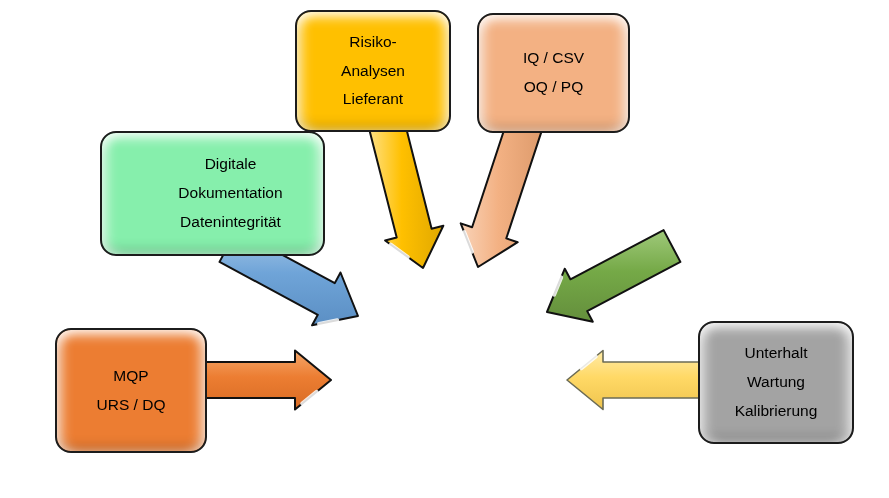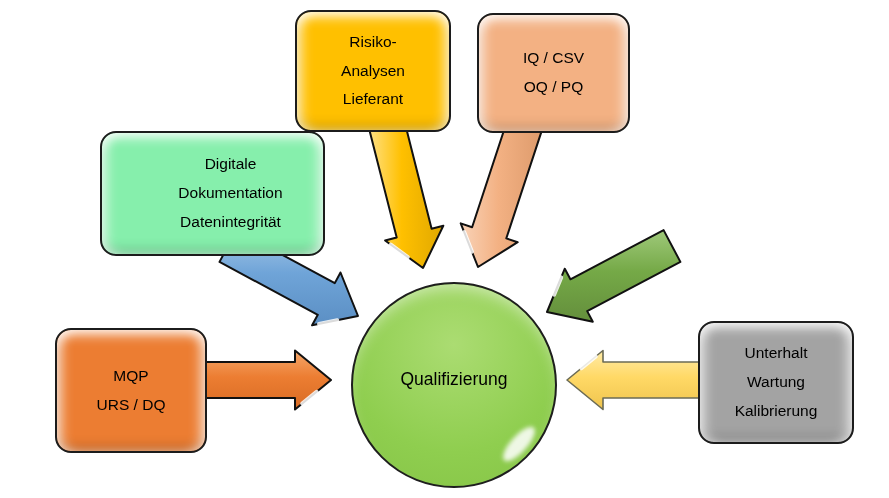--- a/index.html
+++ b/index.html
@@ -143,18 +143,14 @@
     <div class="label">MQP
 URS / DQ</div>
   </div>
 
   <div class="box c-lightyellow" style="left:698px;top:321px;width:152px;height:119px;">
     <div class="label">Unterhalt
 Wartung
 Kalibrierung</div>
   </div>
 
-  <div id="center-circle">
-    <div class="glint"></div>
-    <div class="label">Qualifizierung</div>
-  </div>
 
 </div>
 
 </body></html>

